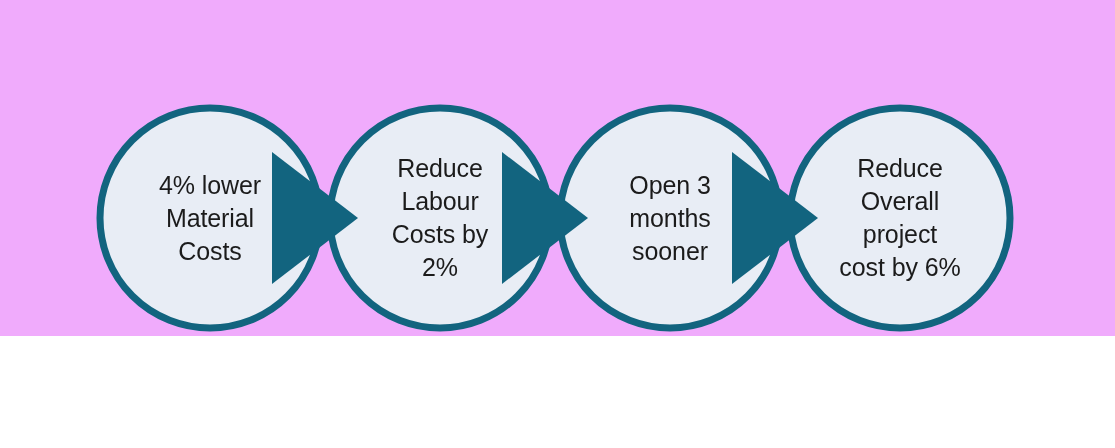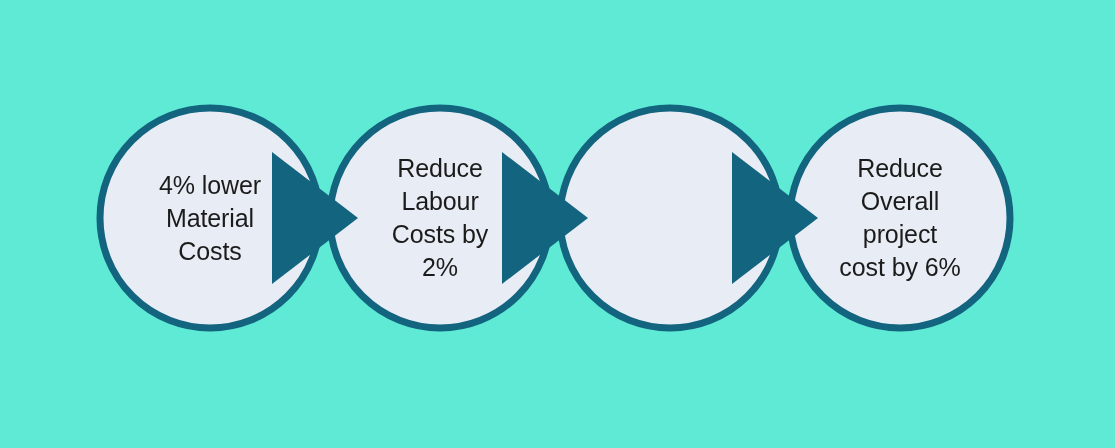--- a/index.html
+++ b/index.html
@@ -7,22 +7,22 @@
     margin: 0;
     padding: 0;
     background: #ffffff;
   }
   body {
     font-family: "Liberation Sans", "DejaVu Sans", sans-serif;
   }
   #diagram-canvas {
     position: relative;
     width: 1115px;
-    height: 448px;
-    background: #5eead4;
+    height: 336px;
+    background: #f0abfc;
     overflow: hidden;
   }
   #flow-svg {
     position: absolute;
     left: 0;
     top: 0;
     width: 1115px;
     height: 448px;
     display: block;
   }
@@ -76,20 +76,25 @@
 Costs</div>
   </div>
 
   <div class="step-node" style="left:327px; top:105px;">
     <div class="step-label">Reduce
 Labour
 Costs by
 2%</div>
   </div>
 
+  <div class="step-node" style="left:557px; top:105px;">
+    <div class="step-label">Open 3
+months
+sooner</div>
+  </div>
 
   <div class="step-node" style="left:787px; top:105px;">
     <div class="step-label">Reduce
 Overall
 project
 cost by 6%</div>
   </div>
 
 </div>
 

